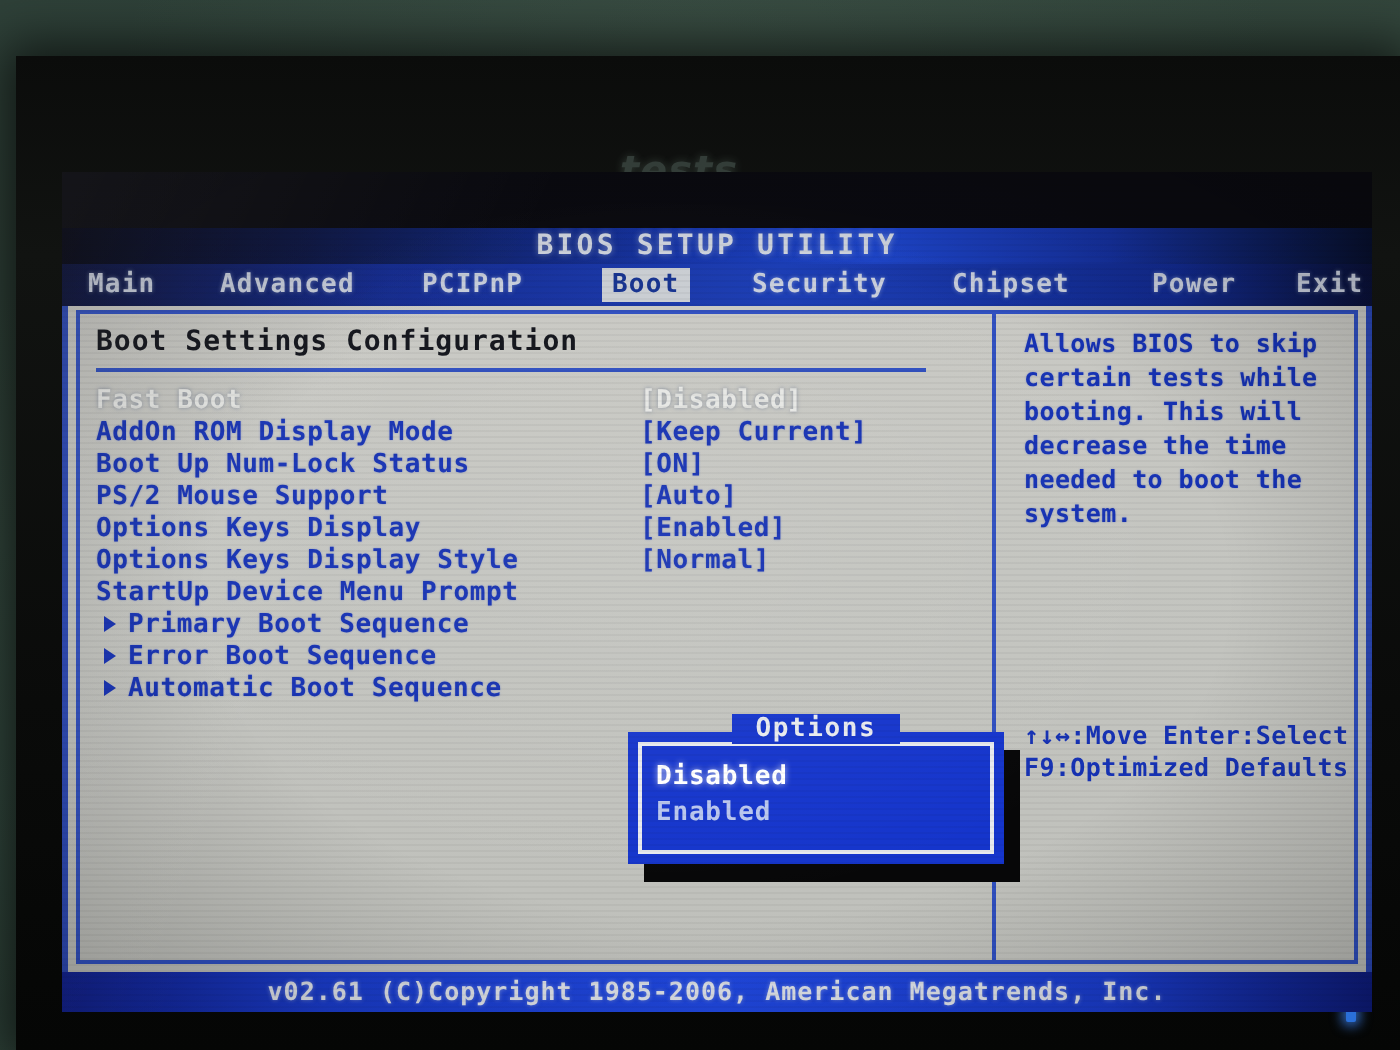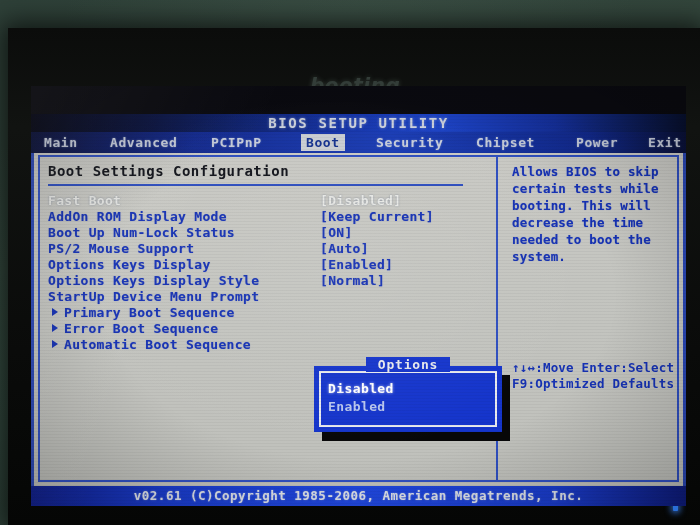--- a/index.html
+++ b/index.html
@@ -332,21 +332,21 @@
   }
 </style>
 </head>
 <body>
 
 <div id="scene">
   <div class="wall-shade"></div>
 
   <div id="monitor">
     <div class="bezel-top"></div>
-    <div class="logo">booting</div>
+    <div class="logo">tests</div>
     <div class="power-led"></div>
 
     <div id="screen">
 
       <div class="title-bar">
         <div class="title-text">BIOS SETUP UTILITY</div>
       </div>
 
       <div class="menu-bar" id="menu-bar">
           <div class="menu-item" style="position: absolute; left: 8px;">Main</div>

